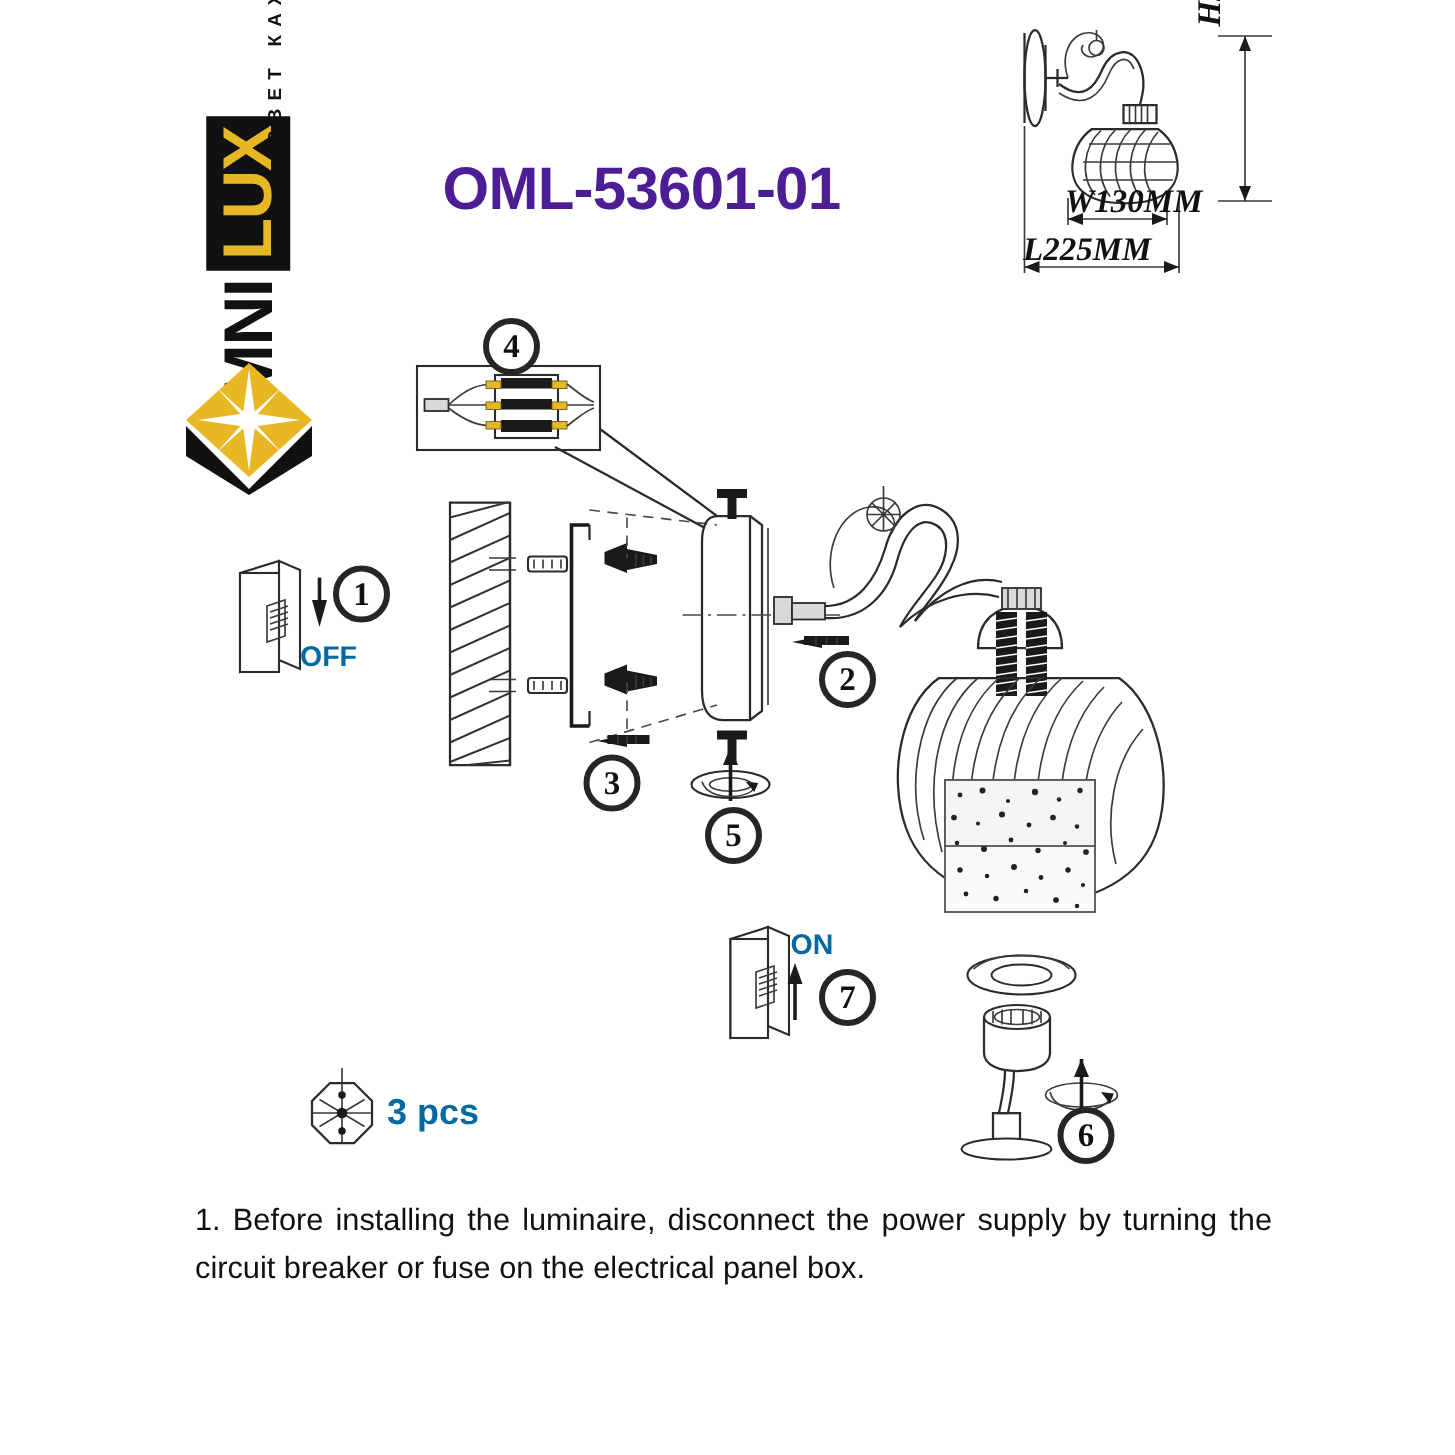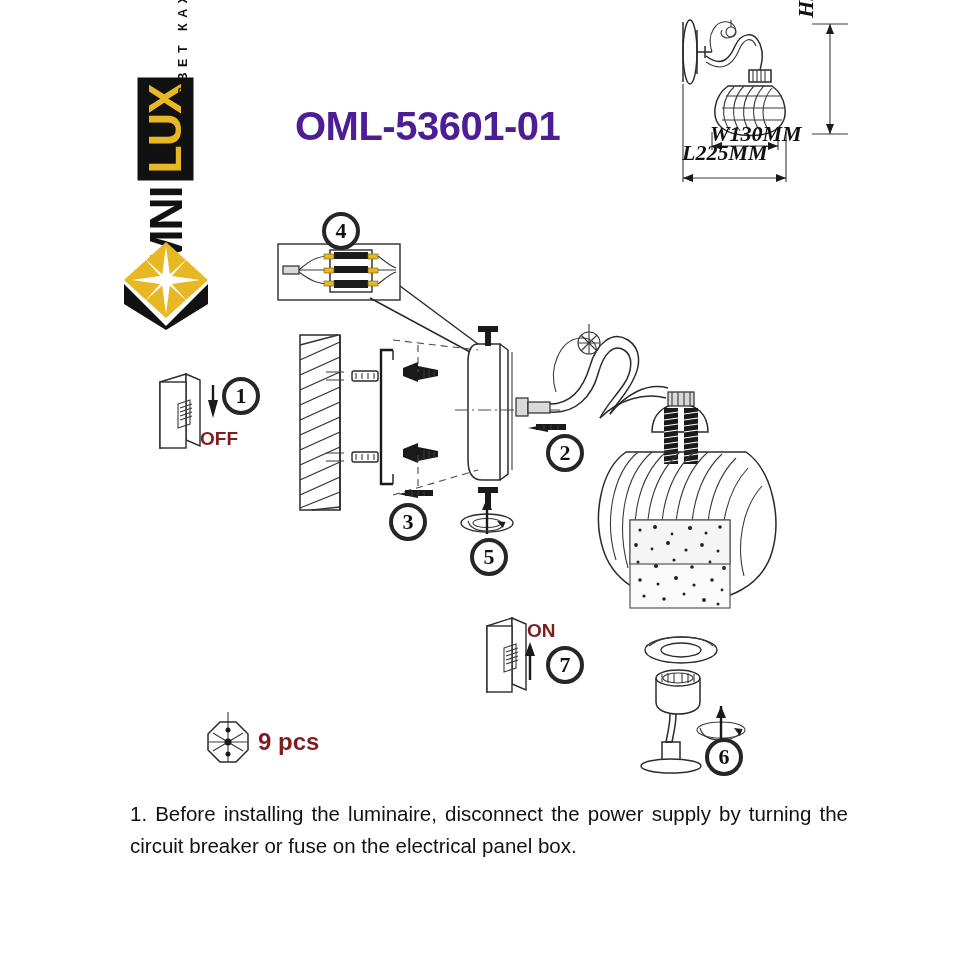--- a/index.html
+++ b/index.html
@@ -37,38 +37,38 @@
   .fillg{fill:#d9d9d9;stroke:#2b2b2b;stroke-width:1.2;}
   .fillw{fill:#ffffff;stroke:#2b2b2b;stroke-width:1.4;}
   .hatch{fill:none;stroke:#333;stroke-width:1.3;}
 
   
   .dimtxt{position:absolute;font-family:"Liberation Serif",serif;font-style:italic;
           font-weight:bold;font-size:22px;color:#111;white-space:nowrap;}
   #dim-h{left:793px;top:28px;transform:rotate(-90deg);transform-origin:left top;
          width:110px;text-align:center;}
   #dim-w{left:710px;top:121px;}
-  #dim-l{left:682px;top:140px;}
+  #dim-l{left:682px;top:153px;}
 
   
   .badge{position:absolute;width:38px;height:38px;border-radius:50%;
          border:4px solid #262626;background:#fff;
          display:flex;align-items:center;justify-content:center;
          font-family:"Liberation Serif",serif;font-size:22px;font-weight:bold;color:#111;
          box-sizing:border-box;}
   #b1{left:222px;top:377px;}
   #b2{left:546px;top:434px;}
   #b3{left:389px;top:503px;}
   #b4{left:322px;top:212px;}
   #b5{left:470px;top:538px;}
   #b6{left:705px;top:738px;}
   #b7{left:546px;top:646px;}
 
   
-  .lab{position:absolute;font-size:19px;font-weight:bold;color:#7f1d1d;white-space:nowrap;}
+  .lab{position:absolute;font-size:19px;font-weight:bold;color:#0369a1;white-space:nowrap;}
   #lab-off{left:200px;top:428px;}
   #lab-on{left:527px;top:620px;}
   #lab-pcs{left:258px;top:728px;font-size:24px;}
 
   
   #instructions{position:absolute;left:130px;top:798px;width:718px;
                 font-size:20.5px;line-height:32px;color:#111;text-align:justify;}
   #instructions p{margin:0;}
 </style>
 </head>
@@ -386,19 +386,19 @@
     <g>
       <polygon class="ln" points="220,722 236,722 248,734 248,750 236,762 220,762 208,750 208,734"></polygon>
       <path class="ln-t" d="M208,742 L248,742 M228,722 L228,762"></path>
       <path class="ln-t" d="M213,733 L243,751 M243,733 L213,751"></path>
       <circle class="fillk" cx="228" cy="742" r="3.5"></circle>
       <circle class="fillk" cx="228" cy="730" r="2.5"></circle>
       <circle class="fillk" cx="228" cy="754" r="2.5"></circle>
       <path class="ln-t" d="M228,722 L228,712"></path>
     </g>
   </svg>
-  <div class="lab" id="lab-pcs">9 pcs</div>
+  <div class="lab" id="lab-pcs">3 pcs</div>
 
   <div id="instructions">
     <p>1. Before installing the luminaire, disconnect the power supply by turning the circuit breaker or fuse on the electrical panel box.</p>
   </div>
 
 </div>
 
 </body></html>

